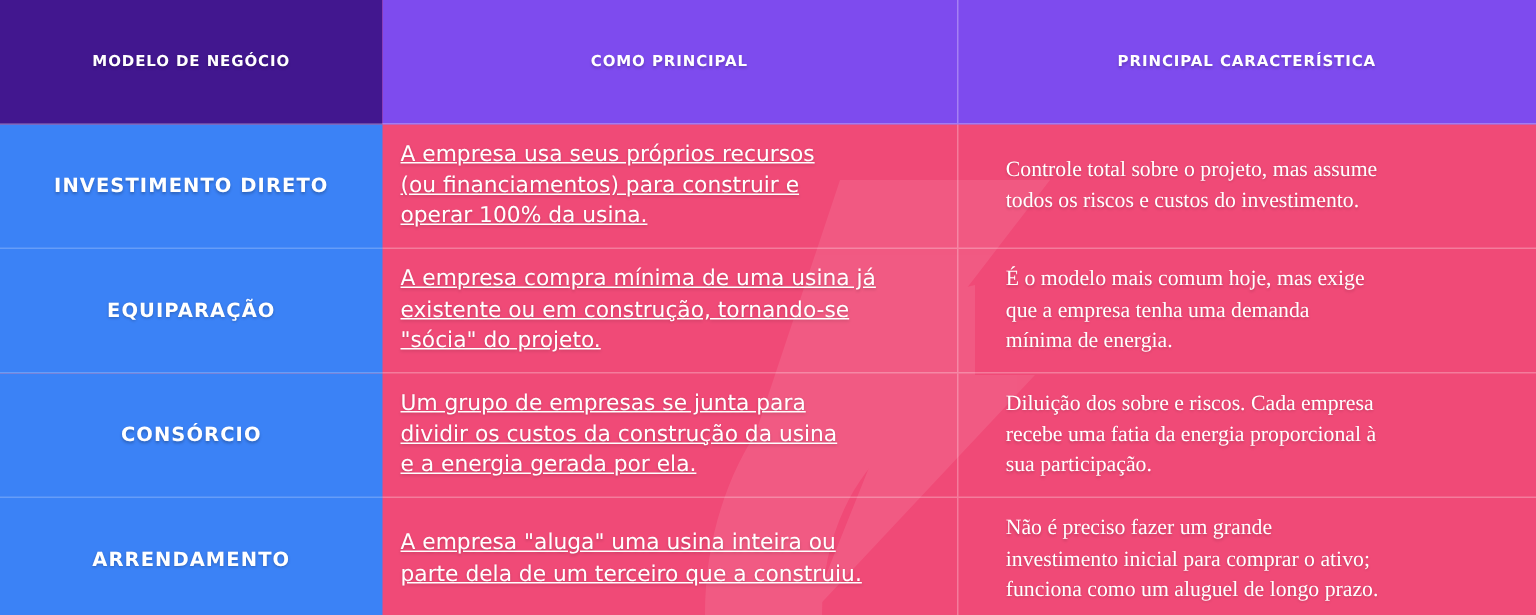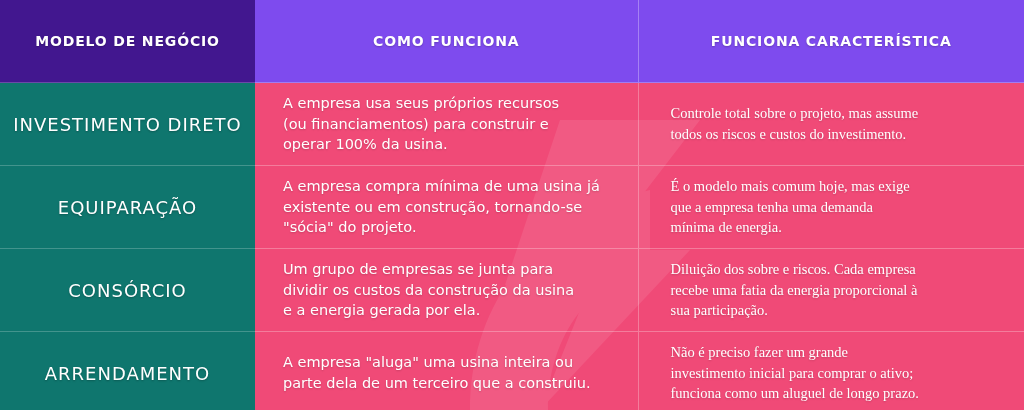--- a/index.html
+++ b/index.html
@@ -43,21 +43,21 @@
   col.c-model  { width: 255px; }
   col.c-how    { width: 383px; }
   col.c-feat   { width: 386px; }
 
   
   thead th {
     padding: 0;
     height: 82px;
     vertical-align: middle;
     text-align: center;
-    font-size: 14px;
+    font-size: 10px;
     font-weight: bold;
     letter-spacing: 0.06em;
     color: #ffffff;
     text-shadow: 0 1px 2px rgba(0,0,0,0.22);
   }
   th.h-model {
     background: #42178f;
   }
   th.h-how, th.h-feat {
     background: #7e4bee;
@@ -67,42 +67,42 @@
   }
 
   
   tbody td {
     padding: 0;
     height: 82px;
     vertical-align: middle;
   }
 
   td.model-cell {
-    background: #0f766e;
+    background: #3b82f6;
     text-align: center;
     color: #ffffff;
-    font-size: 18px;
-    font-weight: normal;
+    font-size: 13px;
+    font-weight: bold;
     letter-spacing: 0.055em;
     text-shadow: 0 1px 2px rgba(0,0,0,0.25);
     border-top: 1px solid rgba(255,255,255,0.22);
   }
   tbody tr:first-child td.model-cell {
     border-top: 1px solid rgba(255,255,255,0.22);
   }
 
   td.body-cell {
     background: transparent;
     color: #ffffff;
     font-size: 14.5px;
     line-height: 1.42;
     text-shadow: 0 1px 2px rgba(0,0,0,0.18);
     border-top: 1px solid rgba(255,255,255,0.28);
   }
-  td.how-cell  { padding: 0 18px 0 28px; }
+  td.how-cell  { padding: 0 18px 0 12px; text-decoration: underline; }
   td.feat-cell {
     padding: 0 18px 0 32px;
     border-left: 1px solid rgba(255,255,255,0.28);
     font-family: Liberation Serif, serif;
   }
 
   td.body-cell p {
     margin: 0;
     white-space: pre-line;
   }
@@ -122,22 +122,22 @@
   <table class="cmp">
     <colgroup>
       <col class="c-model">
       <col class="c-how">
       <col class="c-feat">
     </colgroup>
 
     <thead>
       <tr>
         <th class="h-model">MODELO DE NEGÓCIO</th>
-        <th class="h-how">COMO FUNCIONA</th>
-        <th class="h-feat">FUNCIONA CARACTERÍSTICA</th>
+        <th class="h-how">COMO PRINCIPAL</th>
+        <th class="h-feat">PRINCIPAL CARACTERÍSTICA</th>
       </tr>
     </thead>
 
     <tbody>
       <tr>
         <td class="model-cell">INVESTIMENTO DIRETO</td>
         <td class="body-cell how-cell">
           <p>A empresa usa seus próprios recursos
 (ou financiamentos) para construir e
 operar 100% da usina.</p>

